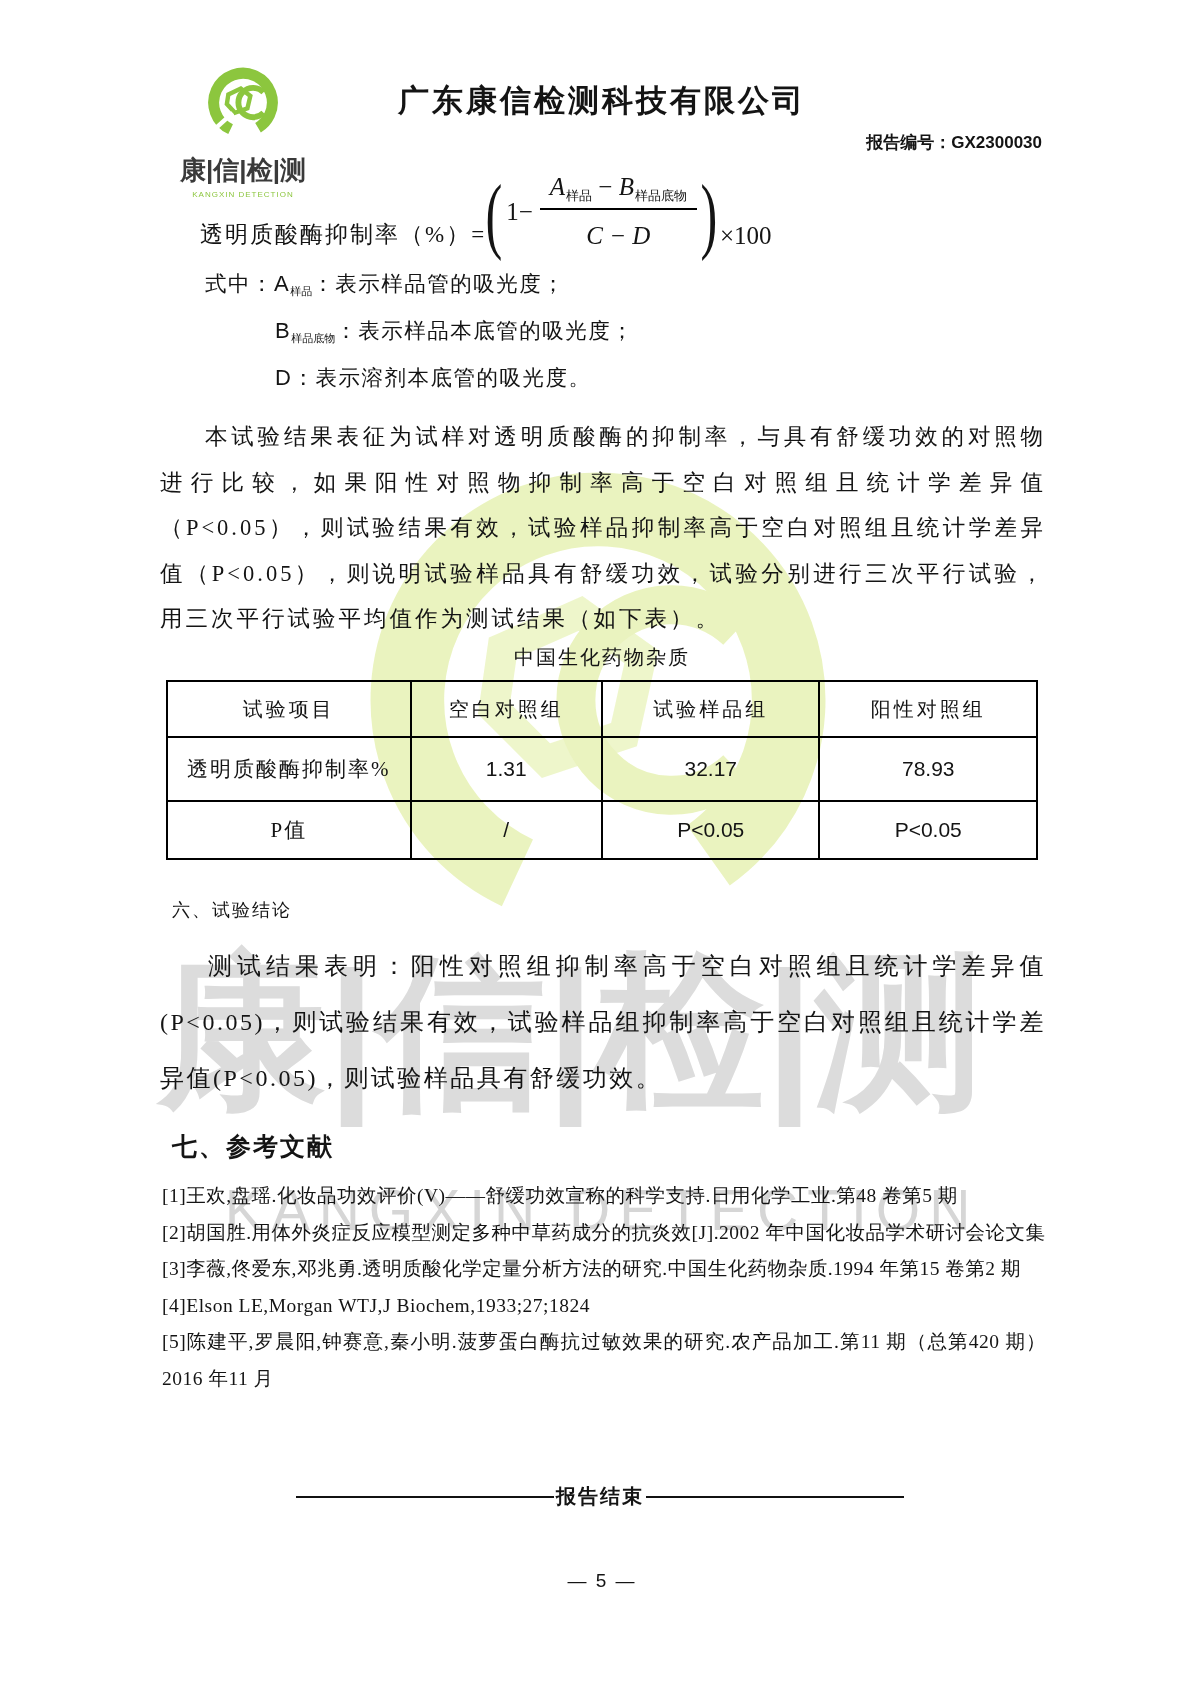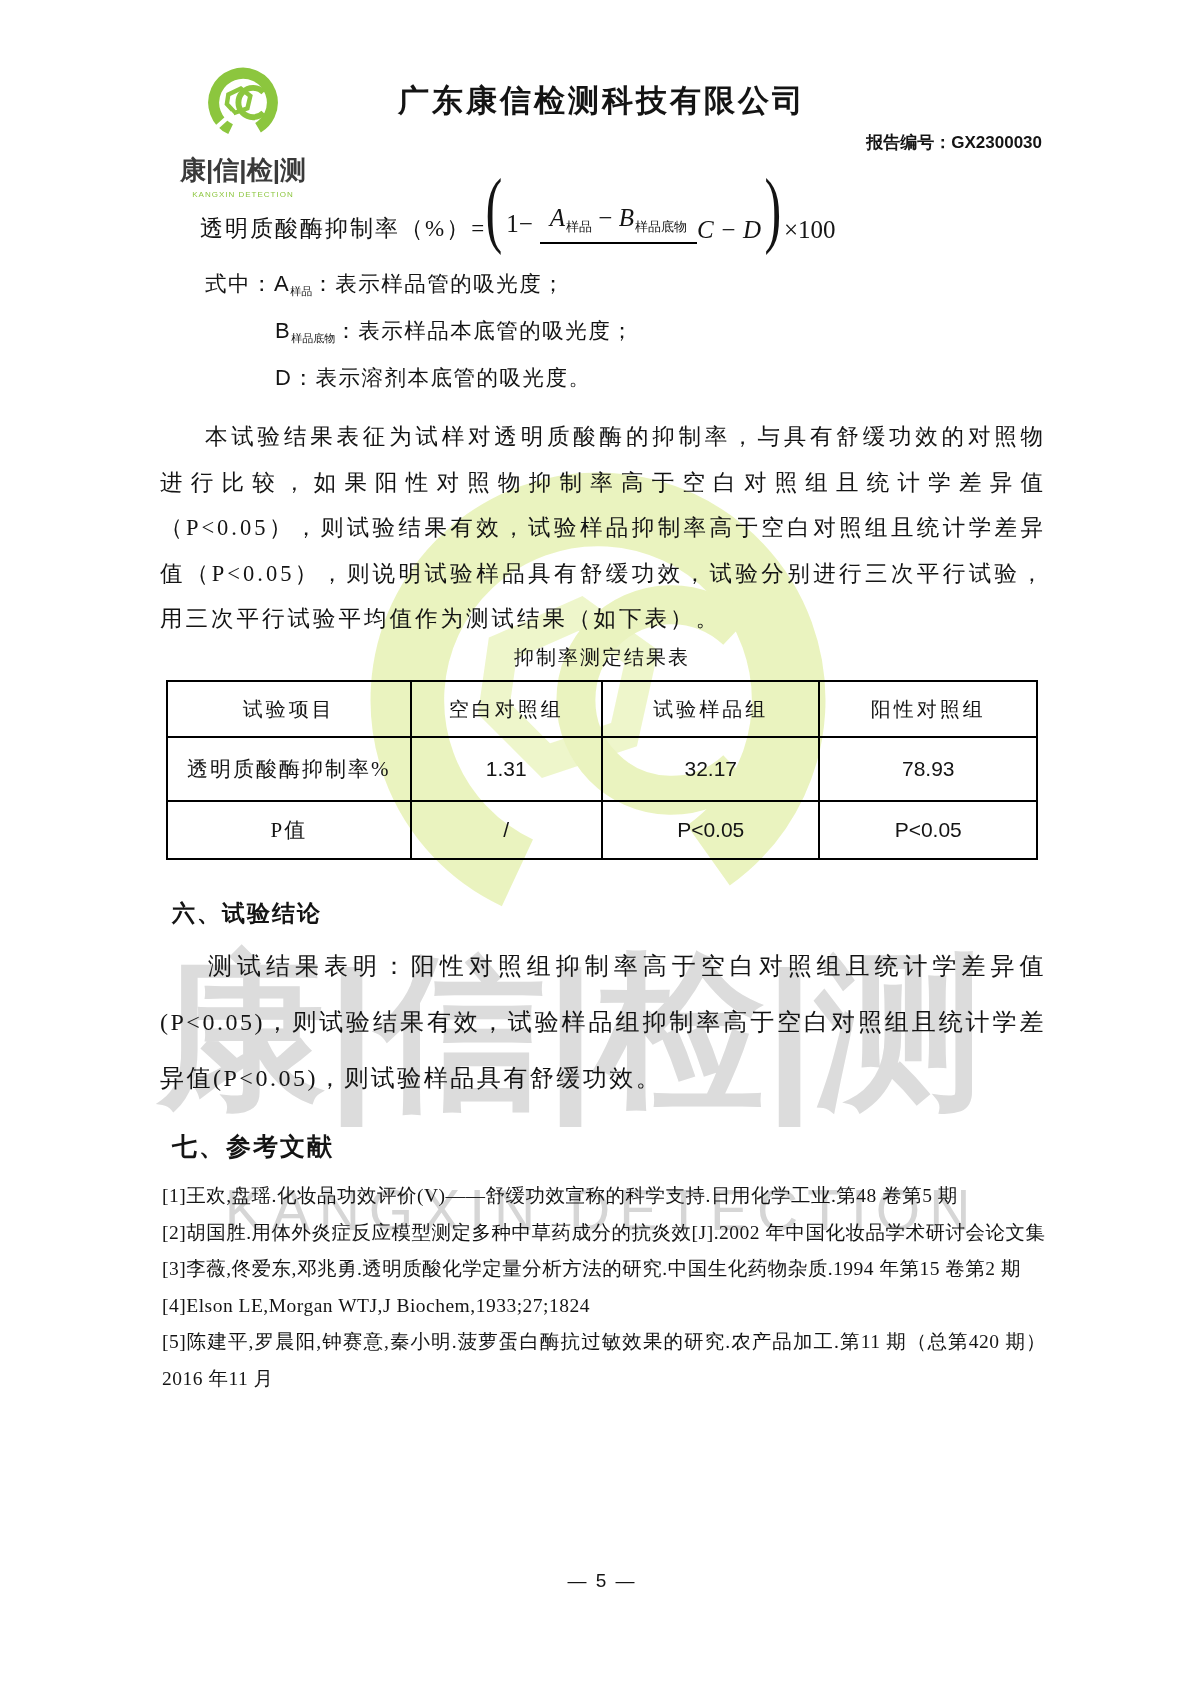--- a/index.html
+++ b/index.html
@@ -36,21 +36,21 @@
     position:absolute; top:131px; right:162px; font-size:17px; font-weight:700;
     font-family:"Liberation Sans", sans-serif; z-index:1;margin-left:29px;
   }
 
   
   .formula { position:absolute; left:200px; top:173px; display:flex; align-items:flex-end; z-index:1; }
   .formula-lhs { font-size:23px; letter-spacing:2px; margin-right:2px; }
   .paren { font-size:84px; font-weight:300; line-height:.85; transform:scaleX(.6); margin:0 -8px; }
   .f-inner { display:flex; align-items:center; margin:0 6px; }
   .f-one { font-size:25px; margin-right:7px; }
-  .frac { display:inline-flex; flex-direction:row; text-align:center; font-size:25px; }
+  .frac { display:inline-flex; flex-direction:column; text-align:center; font-size:25px; }
   .frac .num { padding:0 10px 3px; border-bottom:2px solid #000; white-space:nowrap; }
   .frac .den { padding-top:12px; }
   .it { font-style:italic; }
   .sub-s { font-size:13px; font-style:normal; vertical-align:-5px; margin-left:1px; }
   .f-times { font-size:25px; margin-left:5px; }
 
   
   .defs { position:absolute; left:205px; top:264px; font-size:21.5px; line-height:39px;
           letter-spacing:1.5px; z-index:1; }
   .def-sym { font-family:"Liberation Sans", sans-serif; font-size:22px; }
@@ -72,21 +72,21 @@
     border-collapse:collapse; background:transparent;
   }
   .result-table th, .result-table td { border:2.5px solid #000; text-align:center; font-weight:normal; }
   .result-table th { height:52px; font-size:20px; letter-spacing:3px; }
   .result-table tr.r1 td { height:60px; }
   .result-table tr.r2 td { height:54px; }
   td.item { font-size:21px; letter-spacing:2px; }
   td.val  { font-family:"Liberation Sans", sans-serif; font-size:21px; }
 
   
-  .h6 { position:absolute; left:172px; top:898px; font-size:23px; font-weight:700;
+  .h6 { position:absolute; left:172px; top:898px; font-size:18px; font-weight:400;
         letter-spacing:2px; z-index:1; }
   .para6 {
     position:absolute; left:160px; top:938px; width:886px; z-index:1;
     font-size:24px; line-height:56px; letter-spacing:2.5px;
     text-align:justify; text-indent:2em;
   }
   .h7 { position:absolute; left:172px; top:1130px; font-size:25px; font-weight:700;
         letter-spacing:2px; z-index:1; }
   .refs { position:absolute; left:162px; top:1178px; width:884px; z-index:1;
           font-size:19.5px; line-height:36.5px; letter-spacing:.5px; text-align:justify; }
@@ -154,21 +154,21 @@
     <div class="def-row indent">
       <span class="def-sym">B</span><span class="def-sub">样品底物</span><span>：表示样品本底管的吸光度；</span>
     </div>
     <div class="def-row indent">
       <span class="def-sym">D</span><span>：表示溶剂本底管的吸光度。</span>
     </div>
   </div>
 
   <div class="para1">本试验结果表征为试样对透明质酸酶的抑制率，与具有舒缓功效的对照物进行比较，如果阳性对照物抑制率高于空白对照组且统计学差异值（P&lt;0.05），则试验结果有效，试验样品抑制率高于空白对照组且统计学差异值（P&lt;0.05），则说明试验样品具有舒缓功效，试验分别进行三次平行试验，用三次平行试验平均值作为测试结果（如下表）。</div>
 
-  <div class="table-title">抑制率测定结果表</div>
+  <div class="table-title">中国生化药物杂质</div>
   <table class="result-table">
     <colgroup>
         <col style="width:28%">
         <col style="width:22%">
         <col style="width:25%">
         <col style="width:25%">
       </colgroup>
     <tbody>
         <tr>
       <th>试验项目</th>
@@ -196,15 +196,20 @@
 
   <div class="h7">七、参考文献</div>
   <div class="refs">
     <p>[1]王欢,盘瑶.化妆品功效评价(V)——舒缓功效宣称的科学支持.日用化学工业.第48 卷第5 期</p>
     <p>[2]胡国胜.用体外炎症反应模型测定多种中草药成分的抗炎效[J].2002 年中国化妆品学术研讨会论文集</p>
     <p>[3]李薇,佟爱东,邓兆勇.透明质酸化学定量分析方法的研究.中国生化药物杂质.1994 年第15 卷第2 期</p>
     <p>[4]Elson LE,Morgan WTJ,J Biochem,1933;27;1824</p>
     <p>[5]陈建平,罗晨阳,钟赛意,秦小明.菠萝蛋白酶抗过敏效果的研究.农产品加工.第11 期（总第420 期） 2016 年11 月</p>
   </div>
 
+  <div class="end-line">
+    <span class="bar"></span>
+    <span class="end-text">报告结束</span>
+    <span class="bar"></span>
+  </div>
   <div class="page-num">— 5 —</div>
 
 </div>
 
 </body></html>

